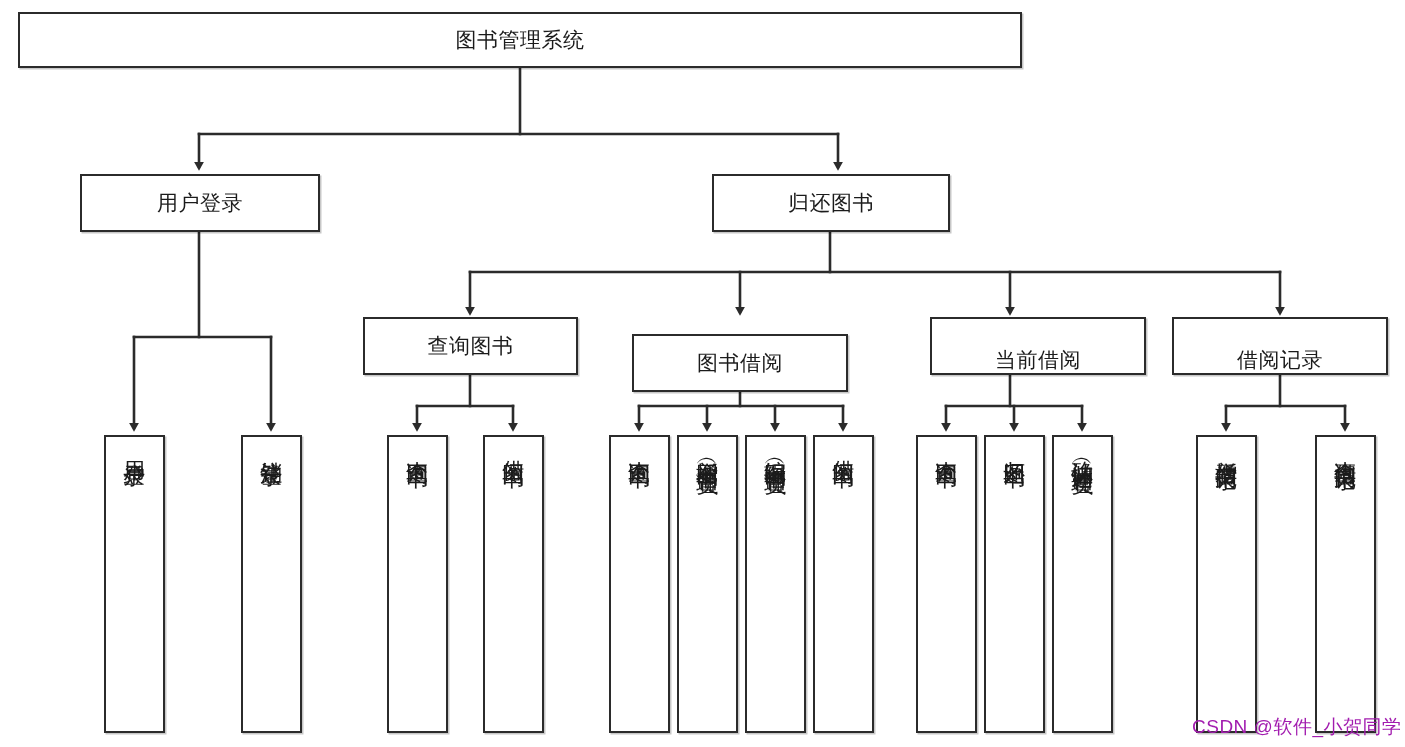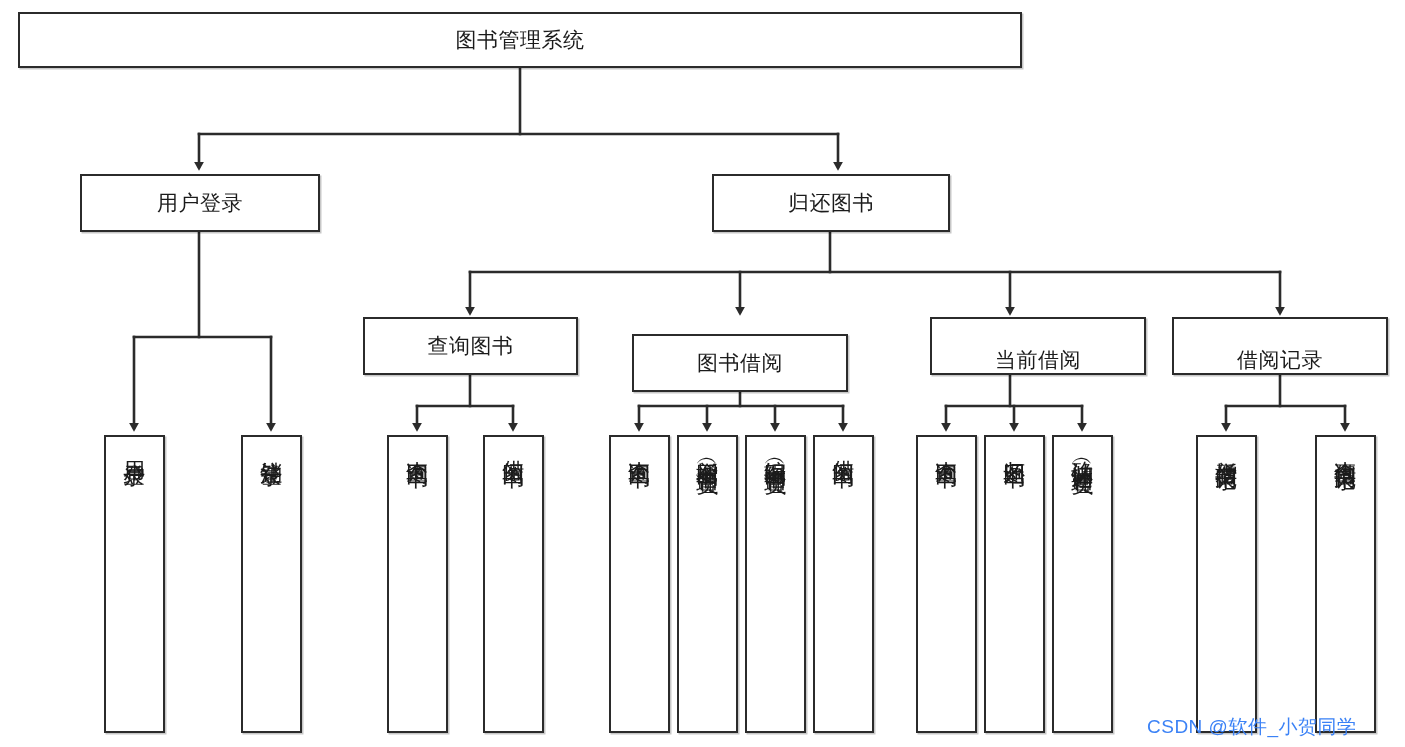--- a/index.html
+++ b/index.html
@@ -25,22 +25,22 @@
   .leaf{
     align-items:flex-start;justify-content:center;padding-top:6px;
   }
   .leaf .lbl{
     writing-mode:vertical-rl;
     text-orientation:upright;
     font-size:22px;line-height:1.26;letter-spacing:2px;
     white-space:normal;text-align:left;
   }
   .watermark{
-    position:absolute;left:1147px;top:714px;
-    font-size:19px;color:#3b82f6;letter-spacing:.5px;
+    position:absolute;left:1192px;top:714px;
+    font-size:19px;color:#a21caf;letter-spacing:.5px;
     white-space:nowrap;pointer-events:none;
   }
 </style>
 </head>
 <body>
 
 <div id="canvas">
 
   <svg id="wires" viewBox="0 0 1405 747" xmlns="http://www.w3.org/2000/svg">
     <defs>

